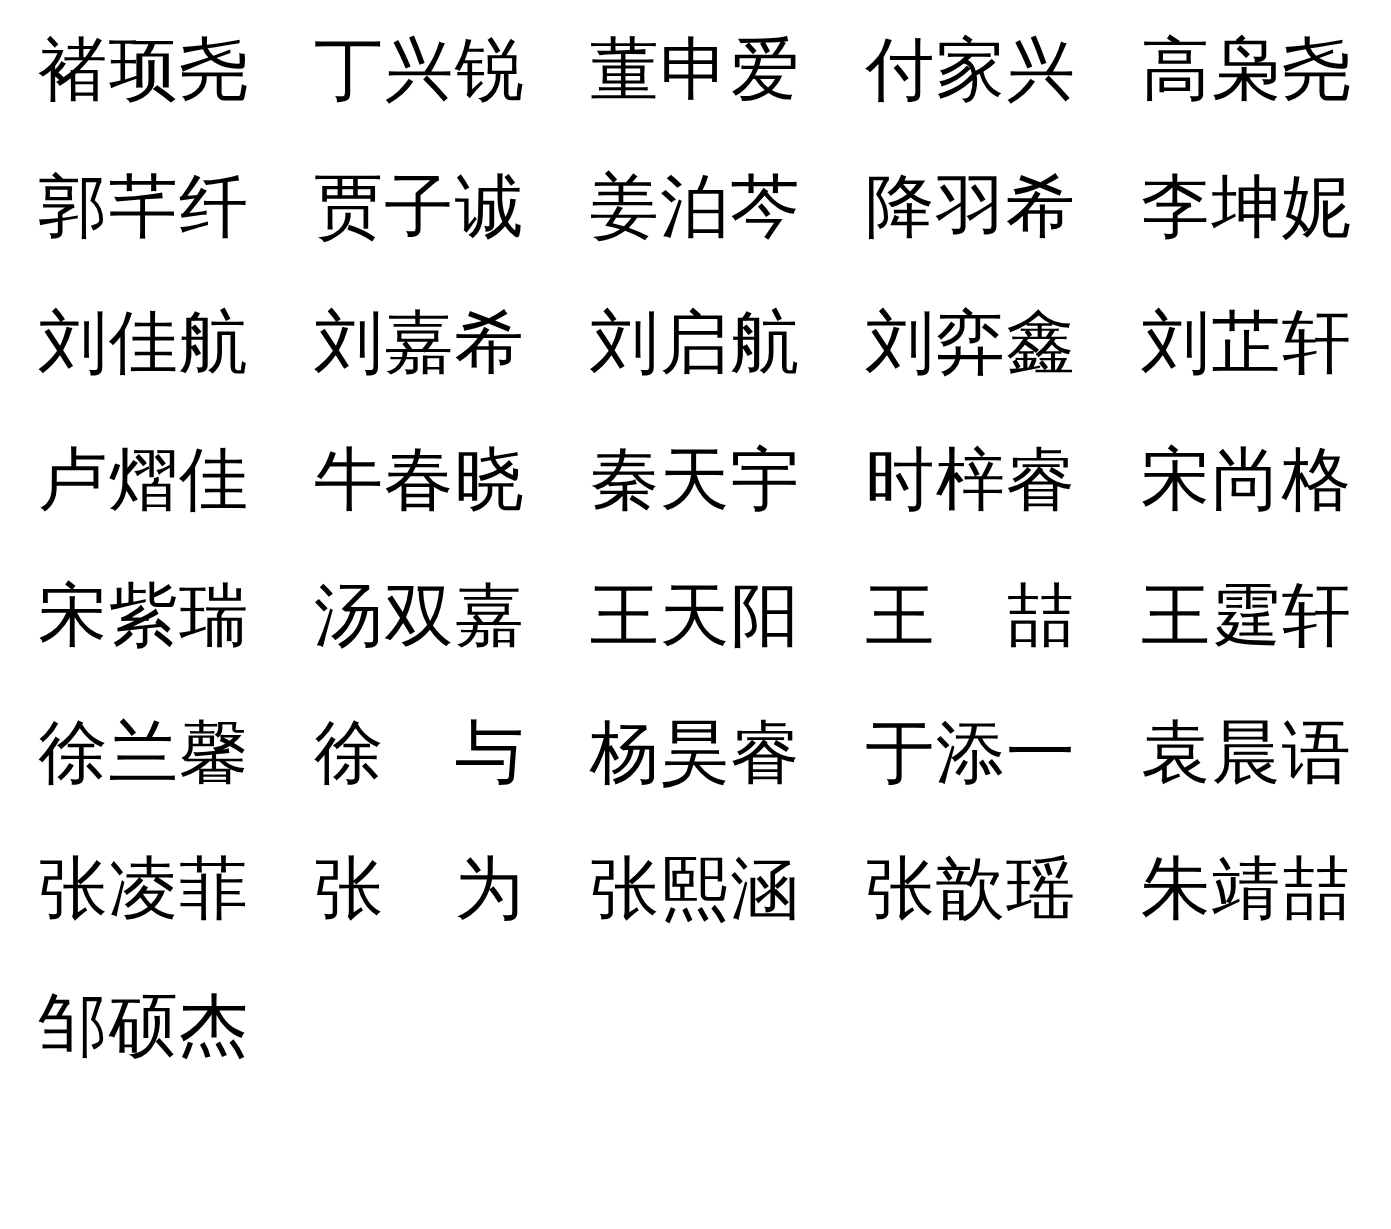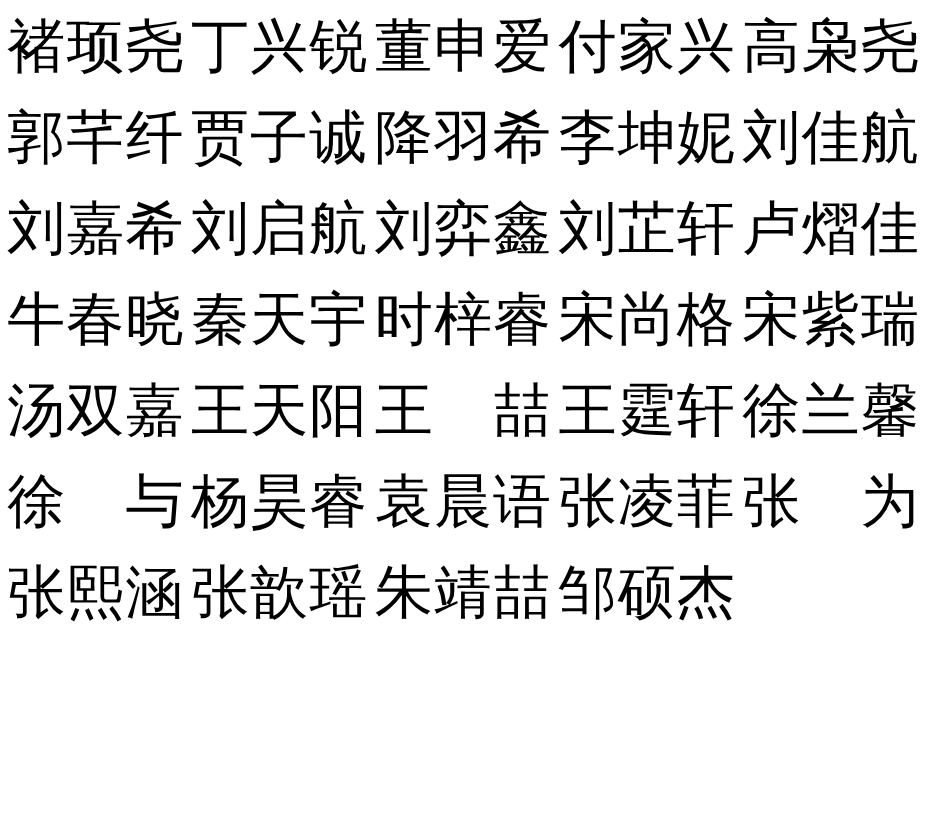--- a/index.html
+++ b/index.html
@@ -18,21 +18,21 @@
     display: grid;
     grid-template-columns: repeat(5, 1fr);
     grid-auto-rows: 91px;
     align-items: center;
     justify-items: center;
     width: 927px;
     box-sizing: border-box;
     padding: 0 4px;
   }
   .name-cell {
-    font-size: 58px;
+    font-size: 46px;
     line-height: 1;
     letter-spacing: 0.02em;
     white-space: pre;
     text-align: right;
     font-family: "DejaVu Serif", "Liberation Serif", serif;
     font-weight: 400;
   }
   .name-cell.empty {
     visibility: hidden;
   }
@@ -41,40 +41,42 @@
 <body>
 
 <div id="name-grid">
     <div class="name-cell">褚顼尧</div>
     <div class="name-cell">丁兴锐</div>
     <div class="name-cell">董申爱</div>
     <div class="name-cell">付家兴</div>
     <div class="name-cell">高枭尧</div>
     <div class="name-cell">郭芊纤</div>
     <div class="name-cell">贾子诚</div>
+    <div class="name-cell">姜泊芩</div>
     <div class="name-cell">降羽希</div>
     <div class="name-cell">李坤妮</div>
     <div class="name-cell">刘佳航</div>
     <div class="name-cell">刘嘉希</div>
     <div class="name-cell">刘启航</div>
     <div class="name-cell">刘弈鑫</div>
     <div class="name-cell">刘芷轩</div>
     <div class="name-cell">卢熠佳</div>
     <div class="name-cell">牛春晓</div>
     <div class="name-cell">秦天宇</div>
     <div class="name-cell">时梓睿</div>
     <div class="name-cell">宋尚格</div>
     <div class="name-cell">宋紫瑞</div>
     <div class="name-cell">汤双嘉</div>
     <div class="name-cell">王天阳</div>
     <div class="name-cell">王　喆</div>
     <div class="name-cell">王霆轩</div>
     <div class="name-cell">徐兰馨</div>
     <div class="name-cell">徐　与</div>
     <div class="name-cell">杨昊睿</div>
+    <div class="name-cell">于添一</div>
     <div class="name-cell">袁晨语</div>
     <div class="name-cell">张凌菲</div>
     <div class="name-cell">张　为</div>
     <div class="name-cell">张熙涵</div>
     <div class="name-cell">张歆瑶</div>
     <div class="name-cell">朱靖喆</div>
     <div class="name-cell">邹硕杰</div>
     <div class="name-cell empty"></div>
     <div class="name-cell empty"></div>
     <div class="name-cell empty"></div>

